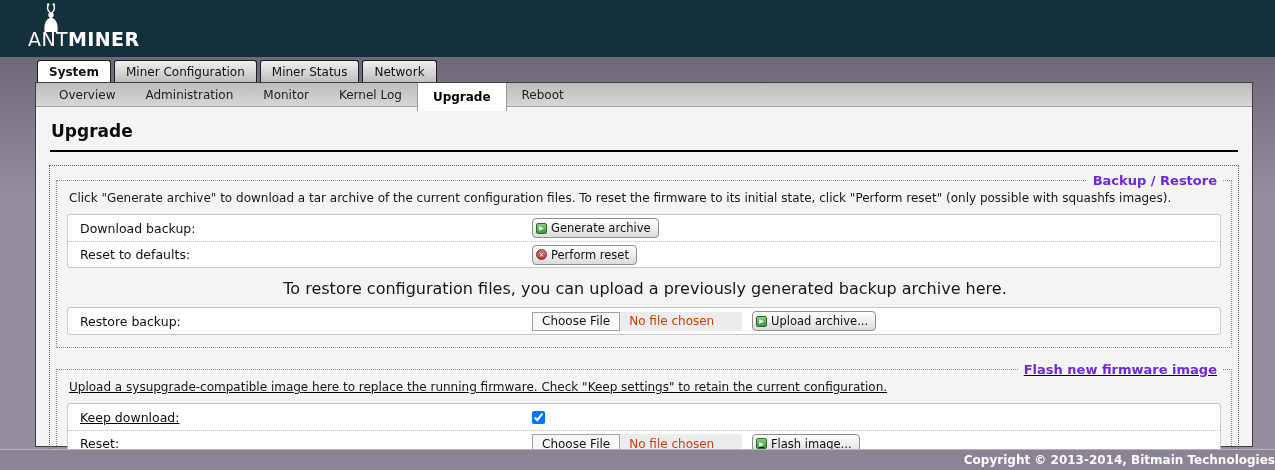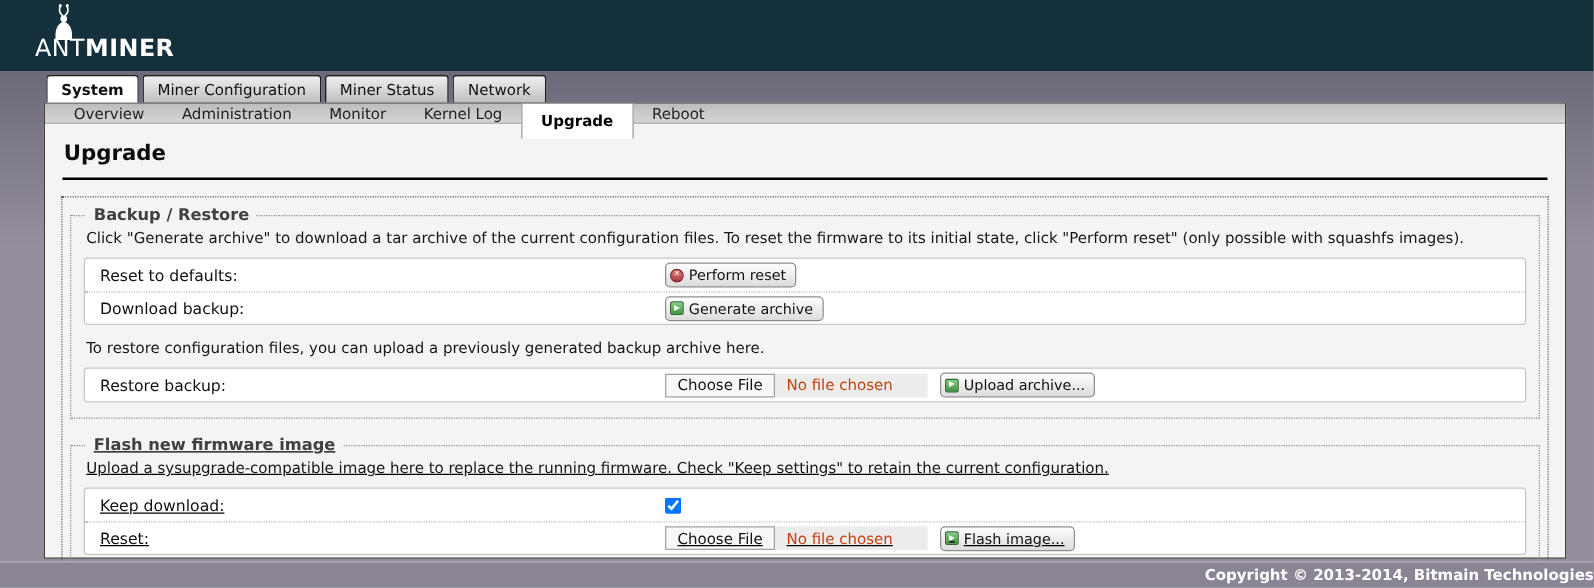--- a/index.html
+++ b/index.html
@@ -54,21 +54,21 @@
   .tab.active { background: #fff; font-weight: bold; }
 
   
   .panel {
     background: #f4f4f4;
     border: 1px solid #3f3f3f;
     height: 365px;
   }
   .subtabs {
     display: flex;
-    height: 16px;
+    height: 24px;
     background: linear-gradient(#bdbdbd, #d6d6d6);
     border-bottom: 1px solid #a2a2a2;
     padding-left: 8px;
     position: relative;
   }
   .subtab {
     display: flex; align-items: center;
     font-size: 12px; color: #222;
     padding: 0 15px;
     cursor: pointer;
@@ -90,25 +90,25 @@
 
   .outer-box { border: 1px dotted #666; padding: 7px 6px 10px; }
 
   fieldset.section {
     border: 1px dotted #8f8f8f;
     padding: 0 10px 12px;
     margin: 0;
   }
   fieldset.section + fieldset.section { margin-top: 14px; text-decoration: underline; }
   legend.section-legend {
-    font-size: 13px; font-weight: bold; color: #404040;
-    padding: 0 6px; margin-left: 2px;
+    font-size: 13px; font-weight: bold; color: #6d28d9;
+    padding: 0 6px; margin-left: 2px; text-align: right;
   }
   .desc { font-size: 12px; color: #161616; margin: 3px 0 9px 2px; }
-  .note { font-size: 12px; color: #161616; margin: 11px 0 9px 2px; }
+  .note { font-size: 16px; color: #161616; margin: 11px 0 9px 2px; text-align: center; }
 
   .cbi-table {
     background: #fff;
     border: 1px solid #c7c7c7;
     border-radius: 3px;
   }
   .cbi-row { display: flex; align-items: center; min-height: 26px; padding: 1px 2px; }
   .cbi-row + .cbi-row { border-top: 1px dotted #bfbfbf; }
   .cbi-label { width: 462px; padding-left: 10px; font-size: 12.5px; color: #0f0f0f; }
   .cbi-ctrl { display: flex; align-items: center; }
@@ -217,34 +217,34 @@
         <hr class="title-rule">
 
         <div class="outer-box">
 
           <fieldset class="section">
             <legend class="section-legend">Backup / Restore</legend>
             <div class="desc">Click "Generate archive" to download a tar archive of the current configuration files. To reset the firmware to its initial state, click "Perform reset" (only possible with squashfs images).</div>
 
             <div class="cbi-table">
               <div class="cbi-row">
+                <div class="cbi-label">Download backup:</div>
+                <div class="cbi-ctrl">
+                  <button class="btn">
+                    <span class="icon-go">▶</span>
+                    <span>Generate archive</span>
+                  </button>
+                </div>
+              </div>
+              <div class="cbi-row">
                 <div class="cbi-label">Reset to defaults:</div>
                 <div class="cbi-ctrl">
                   <button class="btn">
                     <span class="icon-stop">✕</span>
                     <span>Perform reset</span>
-                  </button>
-                </div>
-              </div>
-              <div class="cbi-row">
-                <div class="cbi-label">Download backup:</div>
-                <div class="cbi-ctrl">
-                  <button class="btn">
-                    <span class="icon-go">▶</span>
-                    <span>Generate archive</span>
                   </button>
                 </div>
               </div>
             </div>
 
             <div class="note">To restore configuration files, you can upload a previously generated backup archive here.</div>
 
             <div class="cbi-table">
               <div class="cbi-row">
                 <div class="cbi-label">Restore backup:</div>

